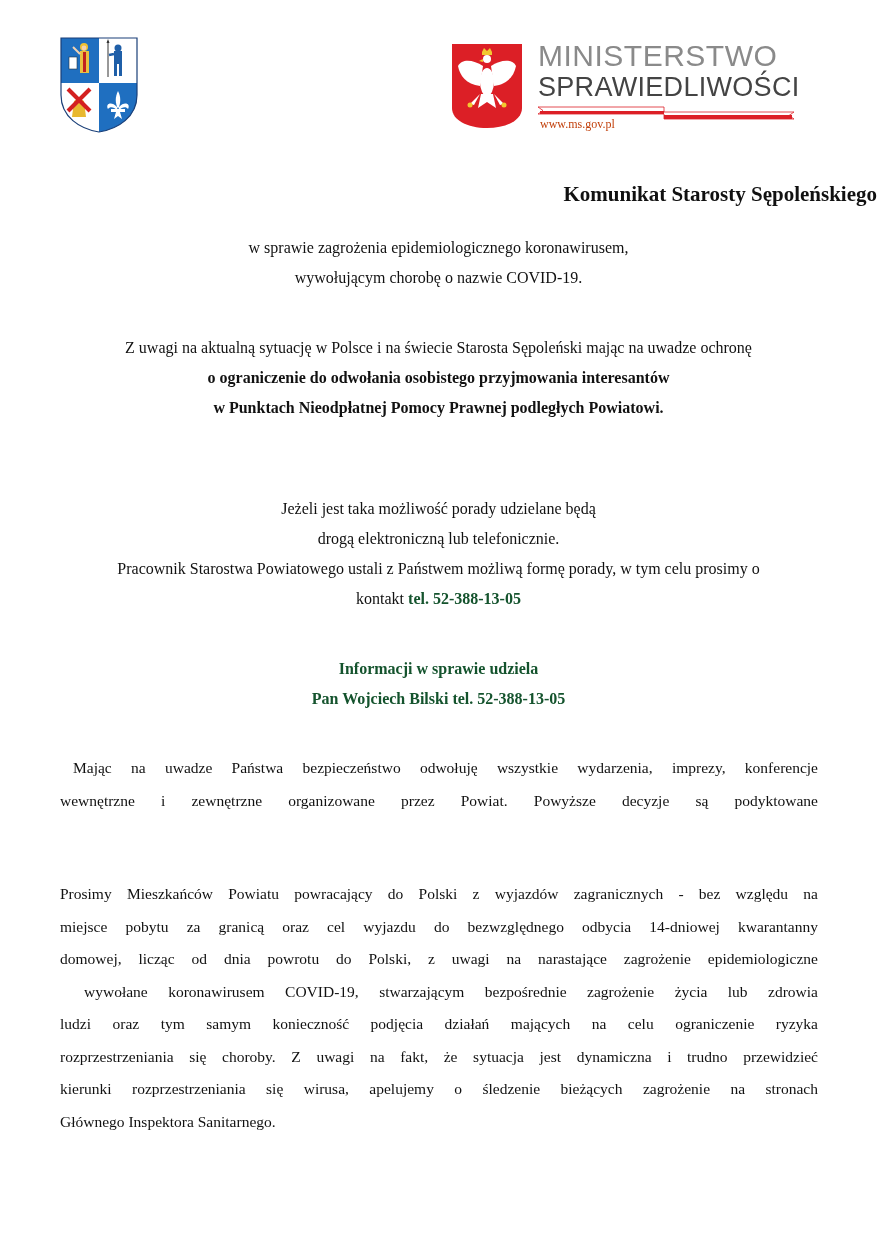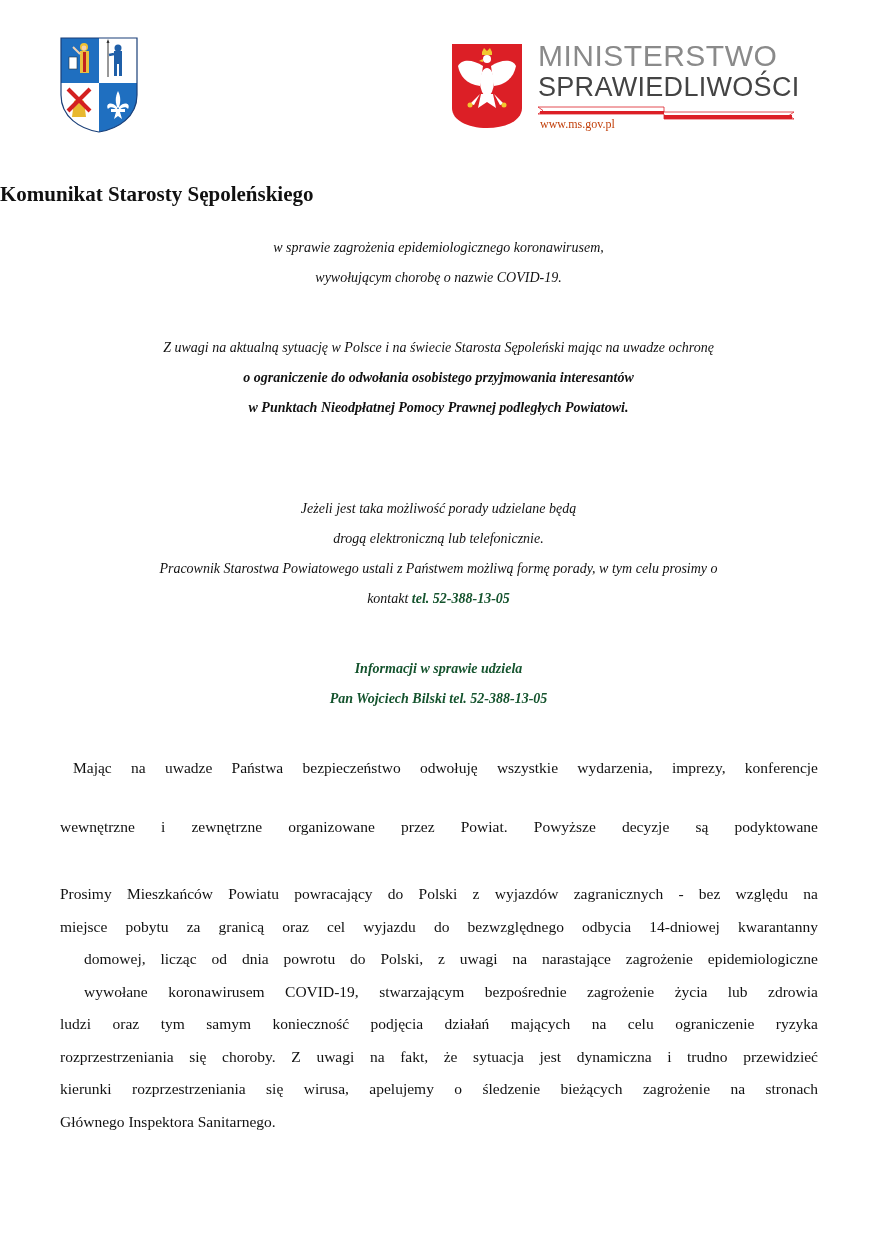--- a/index.html
+++ b/index.html
@@ -72,33 +72,32 @@
       font-family: "Liberation Serif", "DejaVu Serif", serif;
       font-size: 12px;
       color: #c2410c;
       white-space: nowrap;
     }
     .title {
       position: absolute;
       left: 0;
       width: 877px;
       top: 180px;
-      text-align: left;
+      text-align: right;
       font-weight: bold;
       font-size: 21px;
       line-height: 28px;
     }
     .center-block {
       position: absolute;
       left: 40px;
       width: 797px;
       text-align: center;
-      font-size: 14px;
+      font-size: 16px;
       line-height: 30px;
-      font-style: italic;
     }
     .center-block div { white-space: nowrap; }
     .bold { font-weight: bold; }
     .red { color: #14532d; font-weight: bold; }
     .justify-block {
       position: absolute;
       left: 60px;
       width: 758px;
       font-size: 15.5px;
       line-height: 32.5px;
@@ -215,25 +214,25 @@
   </div>
 </div>
 
 <div class="center-block" style="top:654px;">
   <div class="red">Informacji w sprawie udziela</div>
   <div class="red">Pan Wojciech Bilski tel. 52-388-13-05</div>
 </div>
 
 <div class="justify-block" style="top:752px;">
   <span class="jline" style="white-space: normal; margin-left: 13px;">Mając na uwadze Państwa bezpieczeństwo odwołuję wszystkie wydarzenia, imprezy, konferencje</span>
-  <span class="jline" style="white-space: normal; margin-top: 26px;">wewnętrzne i zewnętrzne organizowane przez Powiat. Powyższe decyzje są podyktowane</span>
+  <span class="jline" style="white-space: normal;">wewnętrzne i zewnętrzne organizowane przez Powiat. Powyższe decyzje są podyktowane</span>
 </div>
 
 <div class="justify-block" style="top:878px;">
   <span class="jline" style="white-space: normal;">Prosimy Mieszkańców Powiatu powracający do Polski z wyjazdów zagranicznych - bez względu na</span>
   <span class="jline" style="white-space: normal;">miejsce pobytu za granicą oraz cel wyjazdu do bezwzględnego odbycia 14-dniowej kwarantanny</span>
-  <span class="jline" style="white-space: normal; margin-left: 24px;">domowej, licząc od dnia powrotu do Polski, z uwagi na narastające zagrożenie epidemiologiczne</span>
+  <span class="jline" style="white-space: normal;">domowej, licząc od dnia powrotu do Polski, z uwagi na narastające zagrożenie epidemiologiczne</span>
   <span class="jline" style="white-space: normal; margin-left: 24px;">wywołane koronawirusem COVID-19, stwarzającym bezpośrednie zagrożenie życia lub zdrowia</span>
   <span class="jline" style="white-space: normal;">ludzi oraz tym samym konieczność podjęcia działań mających na celu ograniczenie ryzyka</span>
   <span class="jline" style="white-space: normal;">rozprzestrzeniania się choroby. Z uwagi na fakt, że sytuacja jest dynamiczna i trudno przewidzieć</span>
   <span class="jline" style="white-space: normal;">kierunki rozprzestrzeniania się wirusa, apelujemy o śledzenie bieżących zagrożenie na stronach</span>
   <span class="jline last" style="white-space: normal;">Głównego Inspektora Sanitarnego.</span>
 </div>
 
 </body></html>

